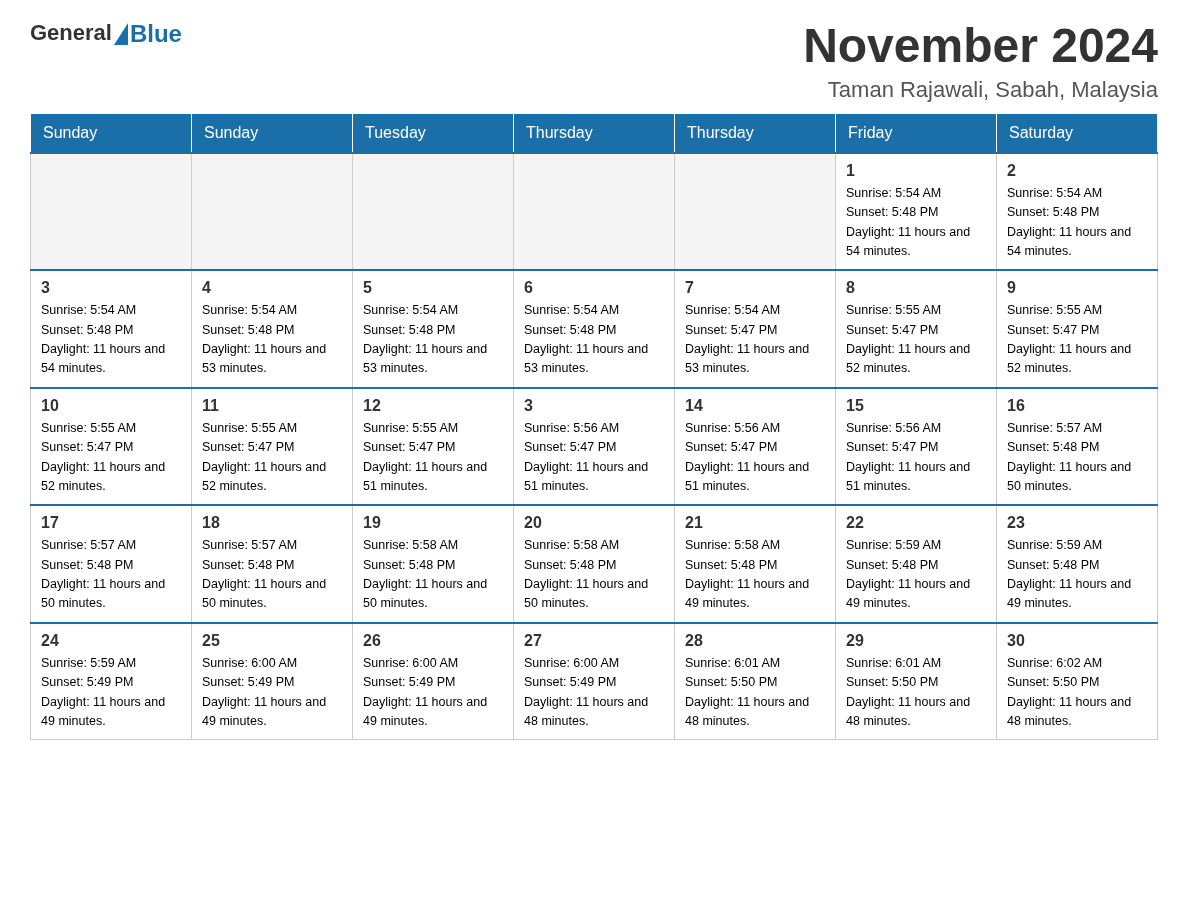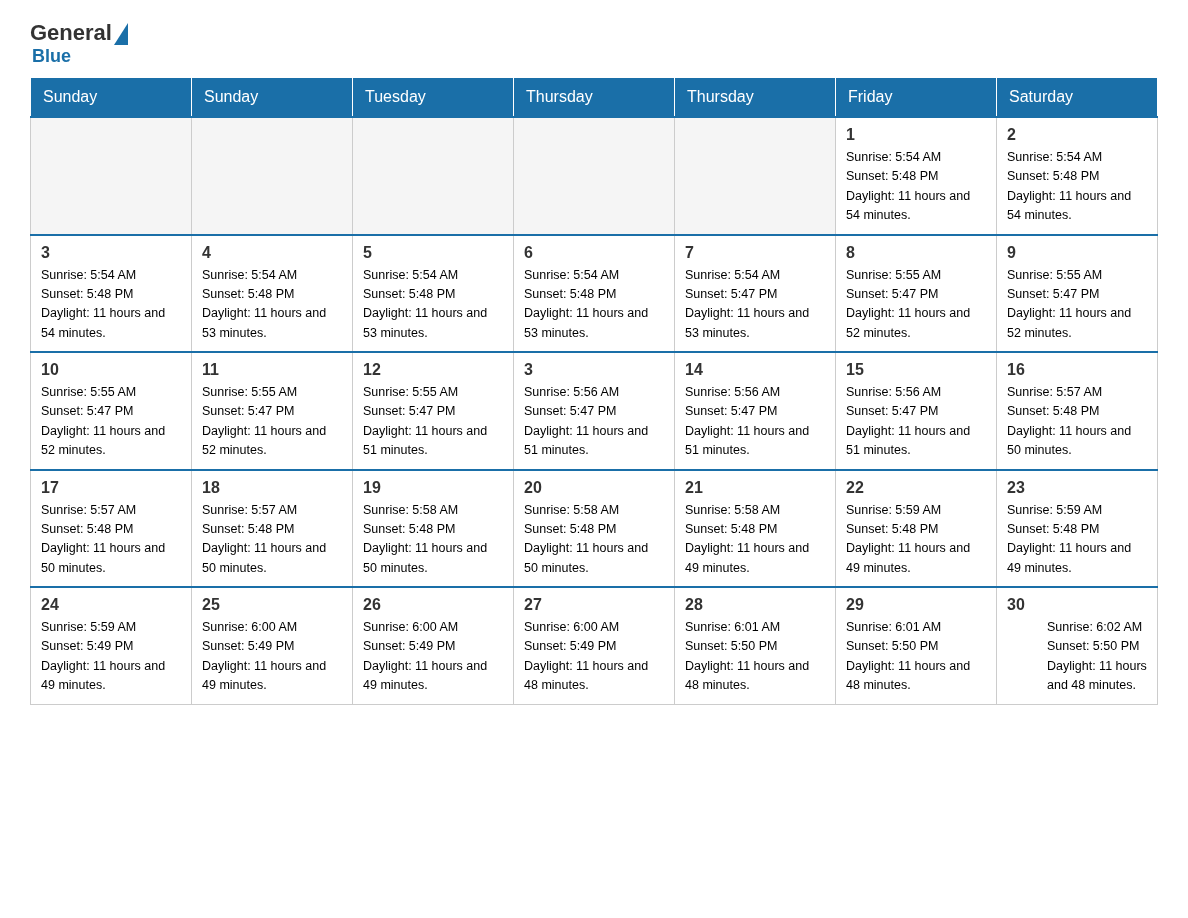--- a/index.html
+++ b/index.html
@@ -12,21 +12,21 @@
       padding: 20px 30px;
     }
     .header {
       display: flex;
       justify-content: space-between;
       align-items: flex-start;
       margin-bottom: 10px;
     }
     .logo {
       display: flex;
-      flex-direction: column;
+      flex-direction: row;
       align-items: flex-start;
     }
     .logo-top {
       display: flex;
       align-items: center;
     }
     .logo-general {
       font-size: 22px;
       font-weight: bold;
       color: #333;
@@ -34,21 +34,21 @@
     .logo-triangle {
       width: 0;
       height: 0;
       border-left: 14px solid transparent;
       border-right: 0px solid transparent;
       border-bottom: 22px solid #1a6fa8;
       margin-left: 2px;
       margin-top: 2px;
     }
     .logo-blue {
-      font-size: 18px;
+      font-size: 24px;
       font-weight: bold;
       color: #1a6fa8;
       margin-left: 2px;
     }
     .title-section {
       text-align: right;
     }
     .title-section h1 {
       font-size: 48px;
       font-weight: bold;
@@ -108,20 +108,24 @@
 </head>
 <body>
 
 <div class="header">
   <div class="logo">
     <div class="logo-top">
       <span class="logo-general">General</span>
       <div class="logo-triangle"></div>
     </div>
     <span class="logo-blue">Blue</span>
+  </div>
+  <div class="title-section">
+    <h1>November 2024</h1>
+    <h2>Taman Rajawali, Sabah, Malaysia</h2>
   </div>
 </div>
 
 <table class="calendar">
   <thead>
     <tr>
     <th>Sunday</th>
         <th>Sunday</th>
         <th>Tuesday</th>
         <th>Thursday</th>
@@ -314,19 +318,19 @@
 Daylight: 11 hours and 48 minutes.</div>
         </td>
         <td>
           <div class="day-number">29</div>
           <div class="day-info" style="white-space: pre-line;">Sunrise: 6:01 AM
 Sunset: 5:50 PM
 Daylight: 11 hours and 48 minutes.</div>
         </td>
         <td>
           <div class="day-number">30</div>
-          <div class="day-info" style="white-space: pre-line; margin-left: 40px;">Sunrise: 6:02 AM
+          <div class="day-info" style="white-space: pre-line;">Sunrise: 6:02 AM
 Sunset: 5:50 PM
 Daylight: 11 hours and 48 minutes.</div>
         </td>
       </tr>
     </tbody>
 </table>
 
 </body></html>

